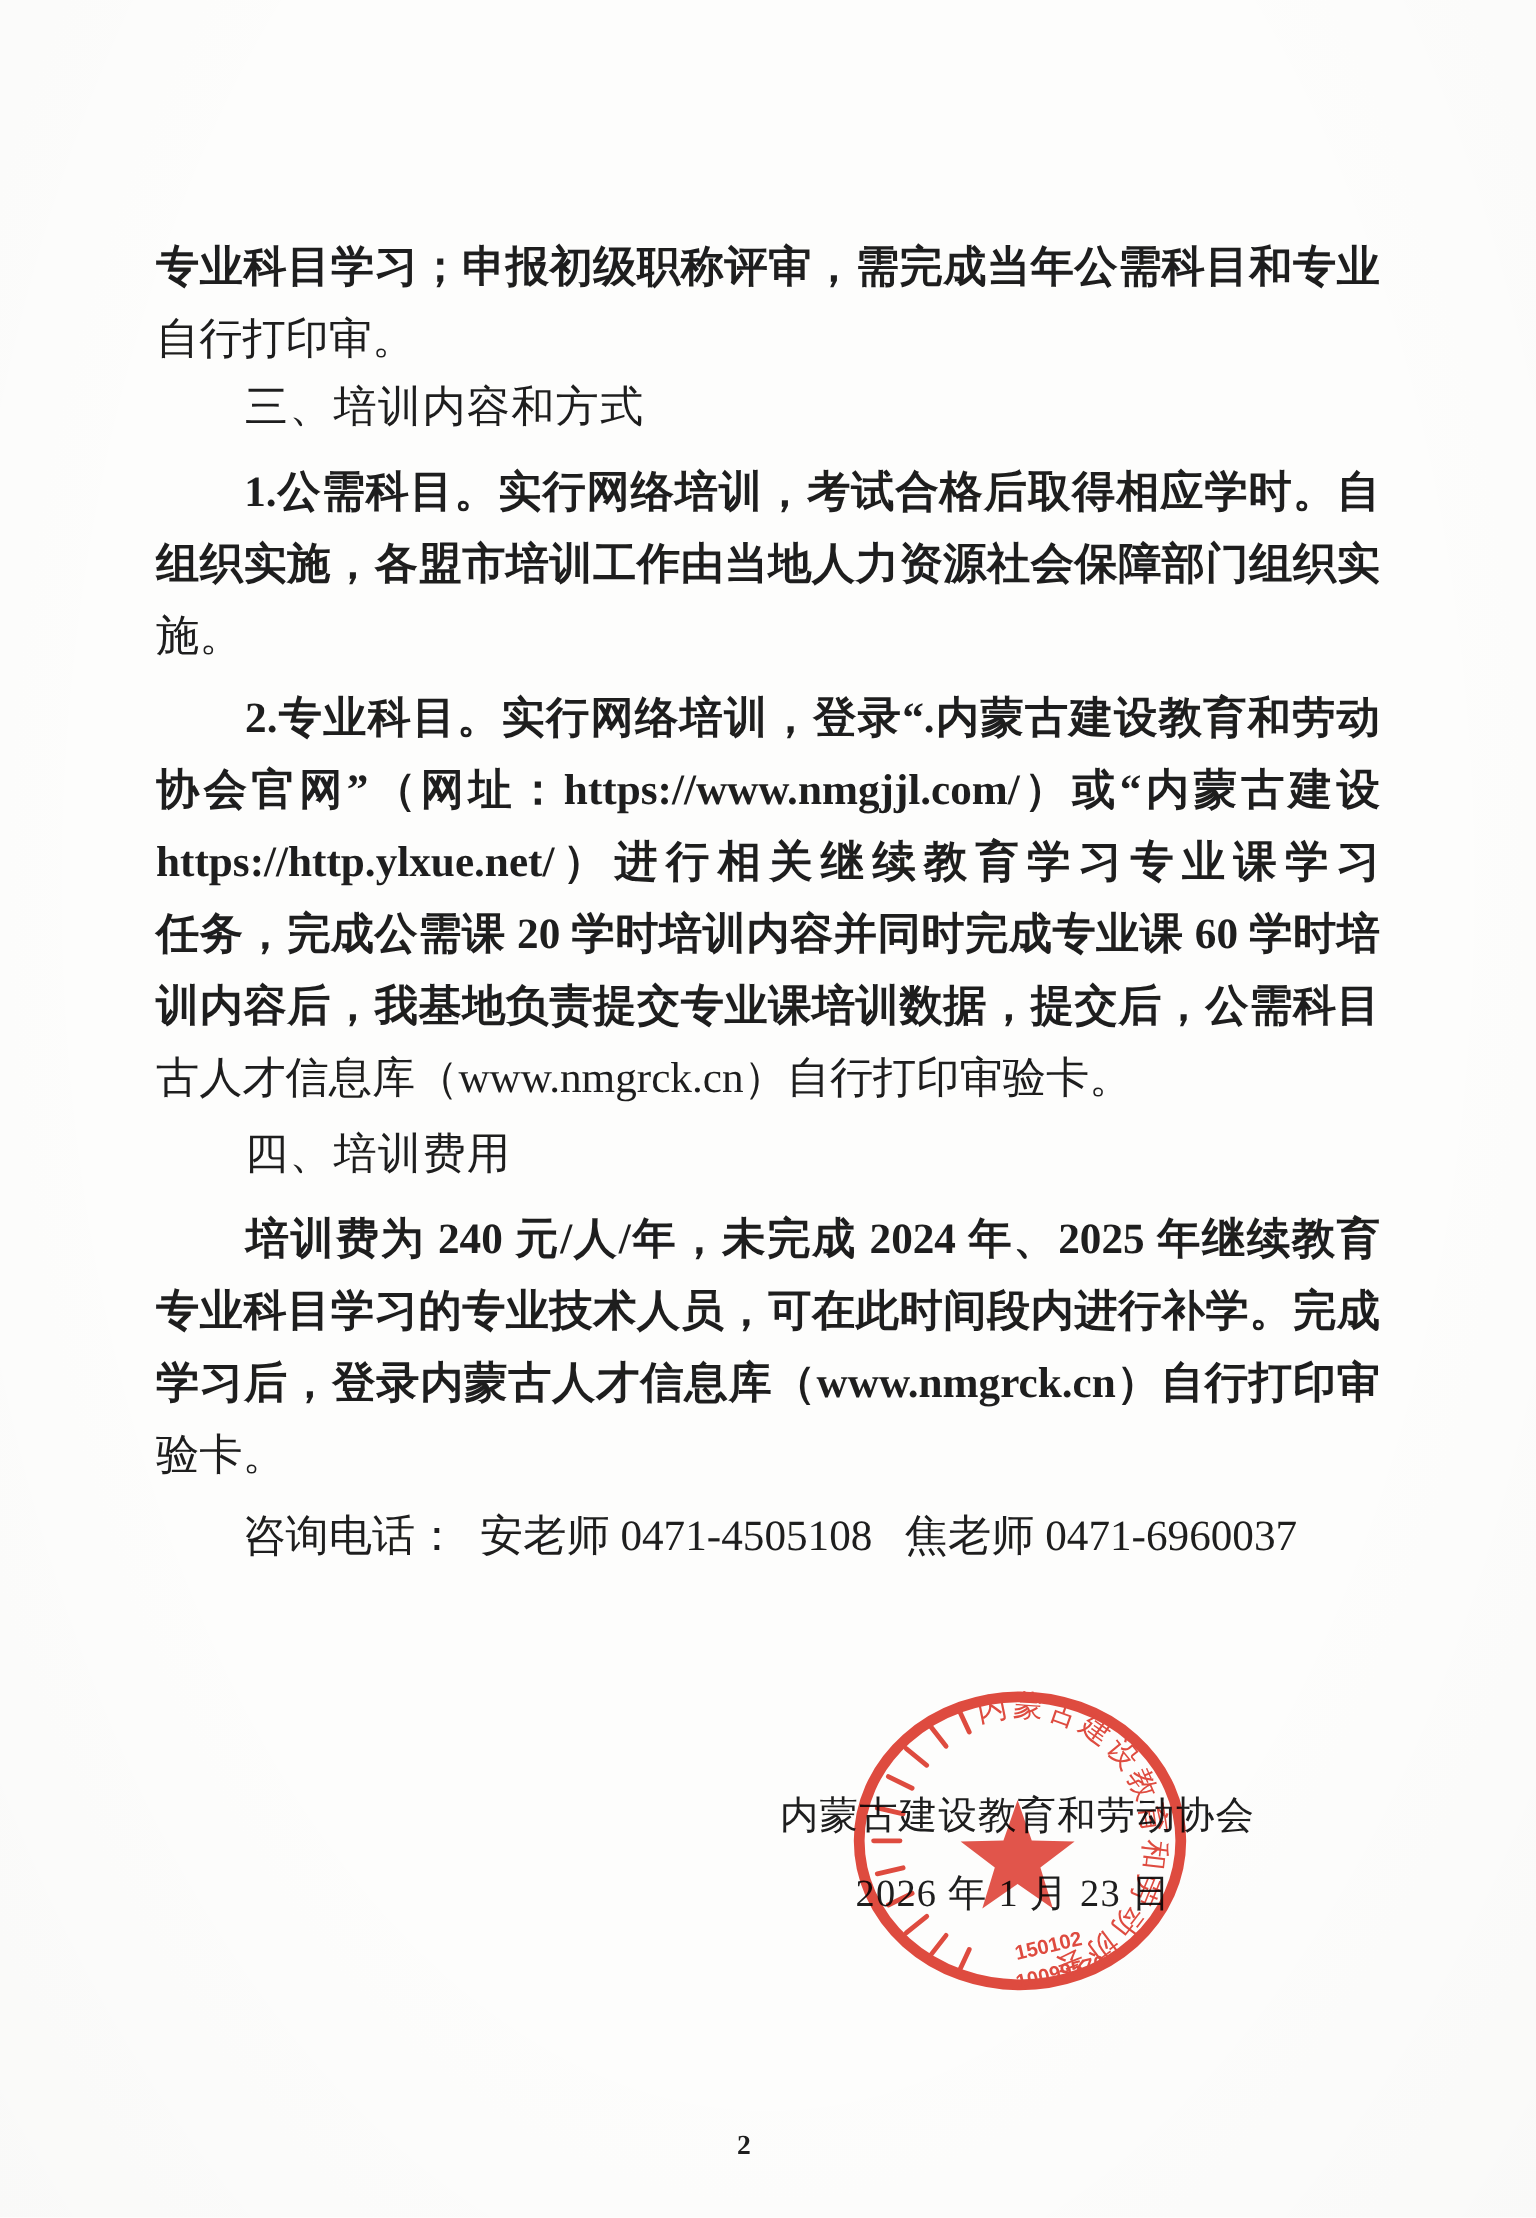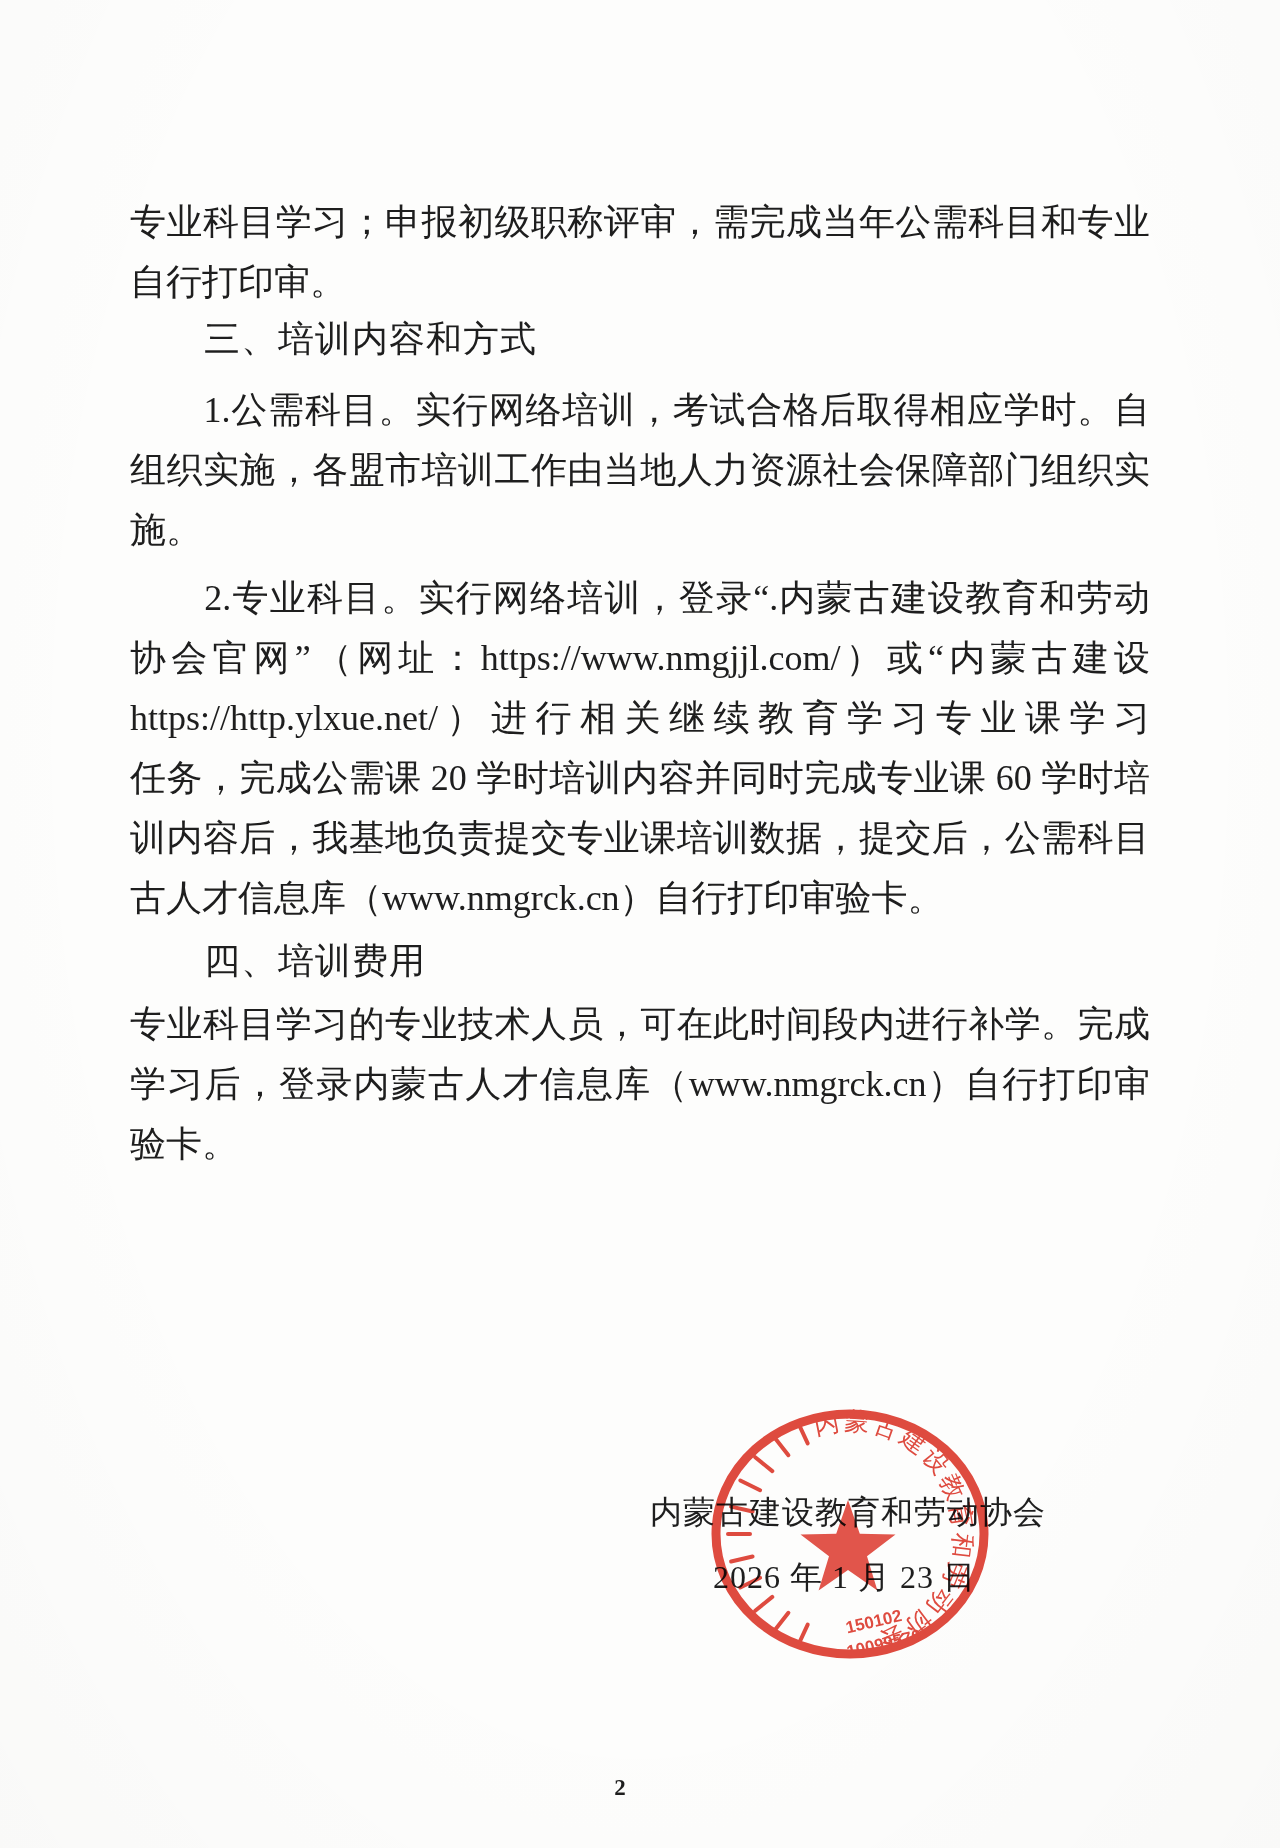--- a/index.html
+++ b/index.html
@@ -15,20 +15,21 @@
     font-size:36px;line-height:60px;
     color:#1e1e1e;
   }
   .line{
     white-space:pre-wrap;
     text-align:left;
   }
   .just{
     text-align:justify;
     text-align-last:justify;
+    font-weight:bold;
   }
   .para{margin-top:8px;}
   .para-sm{margin-top:6px;}
   .heading{
     font-family:Liberation Mono, monospace;
     letter-spacing:1px;
   }
   .signature{
     position:absolute;left:650px;top:1492px;
     font-size:32px;line-height:40px;letter-spacing:1px;
@@ -64,23 +65,25 @@
     <div class="line just para">　　1.公需科目。实行网络培训，考试合格后取得相应学时。自</div>
     <div class="line just">组织实施，各盟市培训工作由当地人力资源社会保障部门组织实</div>
     <div class="line">施。</div>
     <div class="line just para">　　2.专业科目。实行网络培训，登录“.内蒙古建设教育和劳动</div>
     <div class="line just">协会官网”（网址：https://www.nmgjjl.com/）或“内蒙古建设</div>
     <div class="line just">https://http.ylxue.net/）进行相关继续教育学习专业课学习</div>
     <div class="line just">任务，完成公需课 20 学时培训内容并同时完成专业课 60 学时培</div>
     <div class="line just">训内容后，我基地负责提交专业课培训数据，提交后，公需科目</div>
     <div class="line">古人才信息库（www.nmgrck.cn）自行打印审验卡。</div>
     <div class="line heading para-sm">　　四、培训费用</div>
+    <div class="line just para">　　培训费为 240 元/人/年，未完成 2024 年、2025 年继续教育</div>
     <div class="line just">专业科目学习的专业技术人员，可在此时间段内进行补学。完成</div>
     <div class="line just">学习后，登录内蒙古人才信息库（www.nmgrck.cn）自行打印审</div>
     <div class="line">验卡。</div>
+    <div class="line para">　　咨询电话：  安老师 0471-4505108   焦老师 0471-6960037</div>
   </div>
 
   <div class="signature">内蒙古建设教育和劳动协会</div>
   <div class="sig-date">2026 年 1 月 23 日</div>
 
   <svg class="seal" viewBox="0 0 330 290" xmlns="http://www.w3.org/2000/svg">
 
     <ellipse cx="160" cy="139" rx="134" ry="120" fill="none" stroke="#dd372b" stroke-width="9"></ellipse>
 
     <path fill="#e04338" d="M158 105 L169.8 138.8 L205.5 139.6 L177 161.2 L187.4 195.5 L158 175 L128.6 195.5 L139 161.2 L110.5 139.6 L146.2 138.8 Z"></path>

